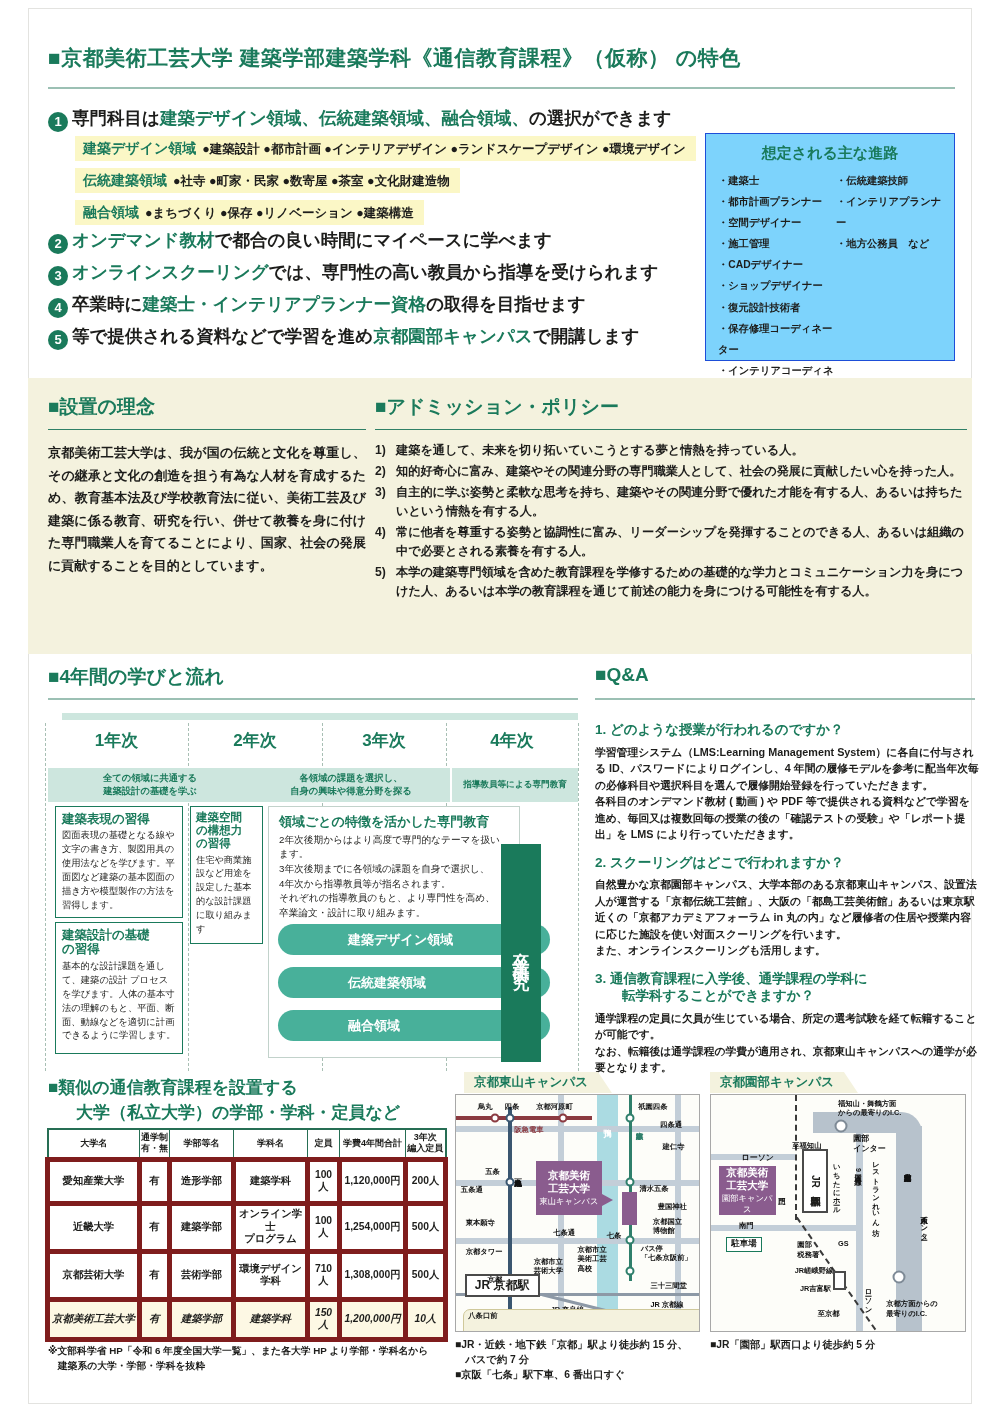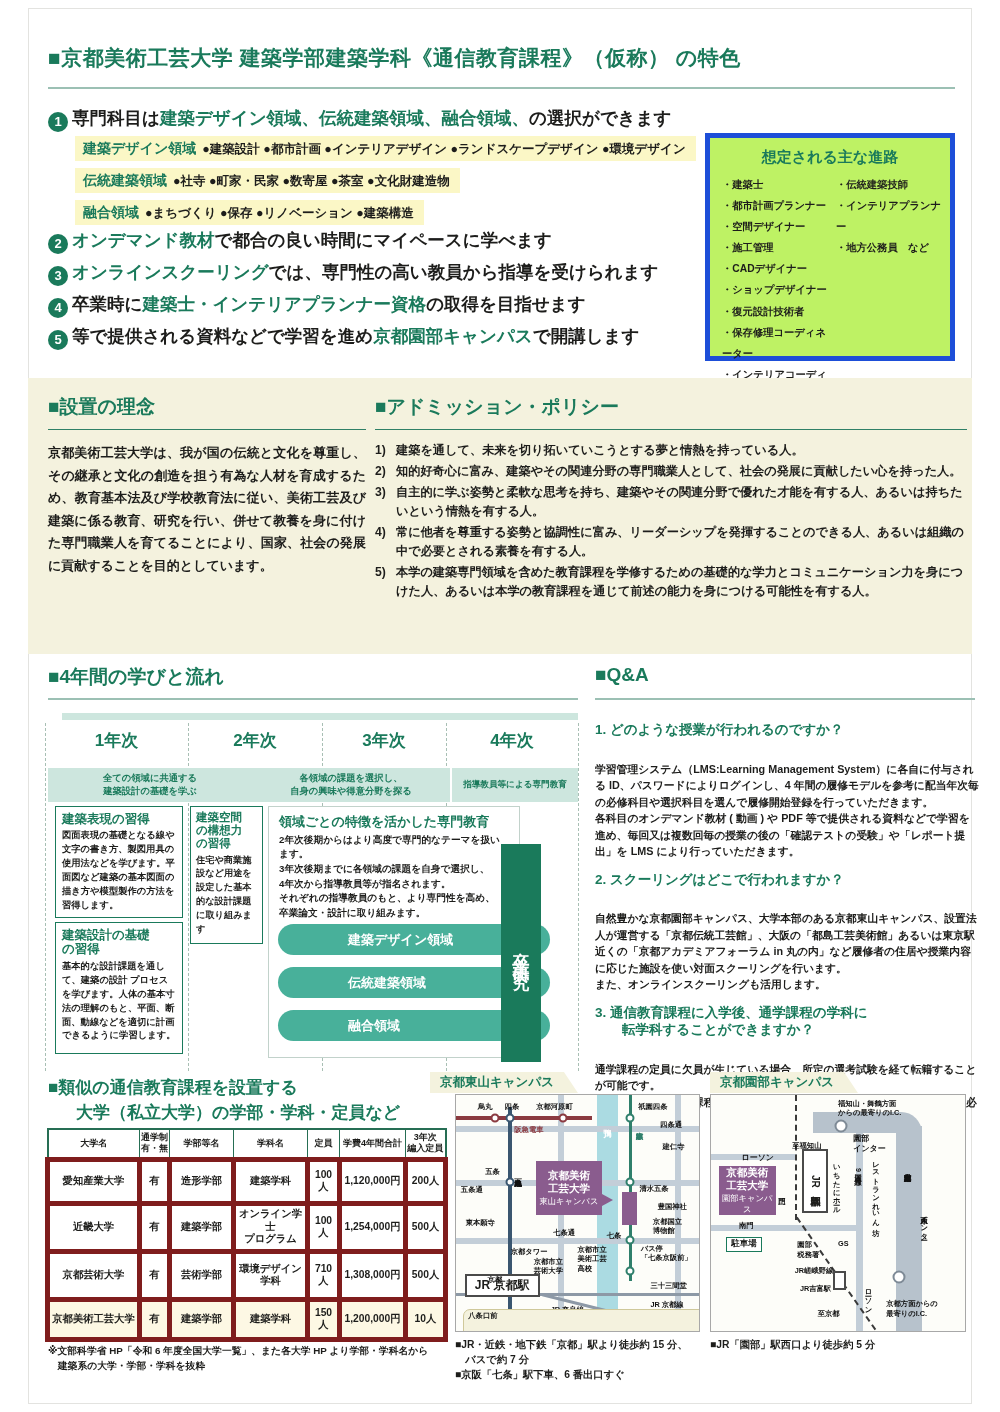--- a/index.html
+++ b/index.html
@@ -14,21 +14,21 @@
 .rule{position:absolute;height:2px;background:#9cc0b4}
 
 #features-lines{position:absolute;left:48px;top:106px;width:665px;height:260px}
 .feature-line{position:absolute;left:0;font-size:17.5px;font-weight:bold;white-space:nowrap}
 .fnum{display:inline-block;width:20px;height:20px;border-radius:50%;background:var(--green);color:#fff;text-align:center;line-height:20px;font-size:13px;margin-right:4px;vertical-align:-2px}
 .fem{color:var(--green)}
 .domain-line{position:absolute;left:27px;background:var(--yellow);padding:3px 10px 3px 8px;white-space:nowrap}
 .dlabel{color:var(--green);font-weight:bold;font-size:14px;margin-right:6px}
 .ditems{font-weight:bold;font-size:12.5px}
 
-.careers{position:absolute;left:705px;top:133px;width:250px;height:228px;background:#bef264;border:5px solid #1d4ed8}
+.careers{position:absolute;left:705px;top:133px;width:250px;height:228px;background:#7dd3fc;border:1px solid #1d4ed8}
 .careers-title{text-align:center;color:var(--green);font-weight:bold;font-size:15px;margin-top:10px}
 .careers-cols{display:flex;padding:7px 8px 0 12px}
 .careers ul{list-style:none;margin:0;padding:0;font-size:10.3px;font-weight:600;line-height:2.05}
 .careers ul.left{width:124px}
 
 .cream-band{position:absolute;left:28px;top:378px;width:944px;height:276px;background:var(--cream)}
 .sec-title{font-size:19px;font-weight:bold;color:var(--green)}
 .thin-rule{height:1px;background:#2f8066;margin-top:9px}
 .phil{position:absolute;left:20px;top:16px;width:318px}
 .phil-body{margin-top:12px;font-size:13px;line-height:1.74;font-weight:600;text-align:justify}
@@ -39,30 +39,30 @@
 
 .flow-head{position:absolute;left:48px;top:664px;font-size:19px;font-weight:bold;color:var(--green)}
 .qa-head{position:absolute;left:595px;top:664px;font-size:19px;font-weight:bold;color:var(--green)}
 .flow{position:absolute;left:40px;top:713px;width:540px;height:362px}
 .topstrip{position:absolute;left:22px;right:2px;top:0;height:7px;background:var(--band)}
 .vdash{position:absolute;top:10px;bottom:4px;width:0;border-left:1px dashed #a8bfb4}
 .yearhdr{position:absolute;top:16px;height:26px;font-size:17px;font-weight:bold;color:var(--green);text-align:center}
 .band{position:absolute;top:55px;height:34px;background:var(--band);color:var(--green);font-weight:bold;font-size:9.3px;display:flex;align-items:center;justify-content:center;text-align:center;line-height:1.35;white-space:pre-line}
 .fbox{position:absolute;background:#fff;border:1.5px solid var(--green);padding:5px 6px}
 .fbox .bt{color:var(--green);font-weight:bold;font-size:12.5px;line-height:1.15;white-space:pre-line}
-.fbox .bb{margin-top:3px;font-size:9.3px;line-height:1.5;font-weight:700}
+.fbox .bb{margin-top:3px;font-size:9.3px;line-height:1.5;font-weight:400}
 #box-d{border:1px solid #c2d2cb;padding:8px 10px}
 #box-d .bt{font-size:13px}
 #box-d .bb{font-size:9.7px;white-space:pre-line;line-height:1.5}
 .pill{position:absolute;left:238px;width:272px;height:31px;border-radius:16px;background:var(--teal);color:#fff;font-weight:bold;font-size:13px;line-height:31px;padding-left:70px}
 .gradbar{position:absolute;left:461px;top:131px;width:40px;height:218px;background:var(--green);color:#fff;writing-mode:vertical-rl;display:flex;align-items:center;justify-content:center;font-size:17px;font-weight:bold;letter-spacing:7px}
 
 .qa{position:absolute;left:595px;top:710px;width:385px}
 .qa-q{color:var(--green);font-weight:bold;font-size:13.5px;white-space:pre-line;line-height:1.3;margin-top:11px}
-.qa-a{font-size:10.8px;line-height:1.53;font-weight:600;white-space:pre-line;margin-top:22px}
+.qa-a{font-size:10.8px;line-height:1.53;font-weight:600;white-space:pre-line;margin-top:5px}
 
 .uni-t1{position:absolute;left:48px;top:1076px;font-size:17px;font-weight:bold;color:var(--green)}
 .uni-t2{position:absolute;left:76px;top:1101px;font-size:17px;font-weight:bold;color:var(--green)}
 #uni{position:absolute;left:45px;top:1128px;border-collapse:collapse;background:#fff;border:2px solid #266e54}
 #uni th{border:1px solid #266e54;font-size:9px;font-weight:bold;padding:2px 1px;line-height:1.2;white-space:pre-line}
 #uni td{border:5px solid #7f1d1d;font-size:10.3px;font-weight:600;text-align:center;white-space:pre-line;line-height:1.2;padding:2px 1px}
 #uni tr.hl td{background:var(--hlrow)}
 .uni-note{position:absolute;left:48px;top:1344px;font-size:9.8px;font-weight:600;white-space:pre-line;line-height:1.5}
 
 .map-tab{position:absolute;top:1072px;height:21px;background:var(--cream);color:var(--green);font-weight:bold;font-size:12.5px;line-height:21px;padding:0 24px 0 10px;clip-path:polygon(0 0,calc(100% - 14px) 0,100% 100%,0 100%)}
@@ -287,35 +287,35 @@
         <tr style="height: 48px;">
           <td>京都芸術大学</td>
           <td>有</td>
           <td>芸術学部</td>
           <td>環境デザイン
 学科</td>
           <td>710人</td>
           <td>1,308,000円</td>
           <td>500人</td>
         </tr>
-        <tr class="hl" style="height: 40px;">
+        <tr class="hl" style="height: 40px; font-style: italic;">
           <td>京都美術工芸大学</td>
           <td>有</td>
           <td>建築学部</td>
           <td>建築学科</td>
           <td>150人</td>
           <td>1,200,000円</td>
           <td>10人</td>
         </tr>
       </tbody>
   </table>
   <div class="uni-note">※文部科学省 HP「令和 6 年度全国大学一覧」、また各大学 HP より学部・学科名から
 　建築系の大学・学部・学科を抜粋</div>
 
-  <div class="map-tab" style="left:430px">京都東山キャンパス</div>
+  <div class="map-tab" style="left:464px">京都東山キャンパス</div>
   <div class="map-card" style="left:455px;width:245px">
     <div class="m-river" style="left:58%;width:8.5%"></div>
     <div class="riverlbl" style="left:59.5%;top:12%">鴨川</div>
     <div class="m-road h" style="top:13%"></div>
     <div class="m-road h" style="top:36%"></div>
     <div class="m-road h" style="top:60.5%"></div>
     <div class="m-road v" style="left:42%"></div>
     <div class="m-road v" style="left:90%"></div>
     <div class="m-jr" style="top:84%"></div>
     <div class="m-jr" style="top:89%;left:35%;width:40%;transform:rotate(14deg)"></div>
@@ -351,21 +351,21 @@
         <div class="map-lbl" style="left: 2%; top: 38%;">五条通</div>
         <div class="map-lbl v" style="left: 23.5%; top: 33%;">地下鉄烏丸線</div>
         <div class="map-lbl v c-green" style="left: 73.5%; top: 13%;">京阪本線</div>
         <div class="map-lbl" style="left: 75.5%; top: 37.5%;">清水五条</div>
         <div class="map-lbl" style="left: 83%; top: 45.5%;">豊国神社</div>
         <div class="map-lbl pre" style="left: 81%; top: 51.5%;">京都国立
 博物館</div>
         <div class="map-lbl" style="left: 4%; top: 52%;">東本願寺</div>
         <div class="map-lbl" style="left: 40%; top: 56.5%;">七条通</div>
         <div class="map-lbl" style="left: 62%; top: 57.5%;">七条</div>
-        <div class="map-lbl" style="left: 4%; top: 64.5%; margin-left: 45px;">京都タワー</div>
+        <div class="map-lbl" style="left: 4%; top: 64.5%;">京都タワー</div>
         <div class="map-lbl pre" style="left: 32%; top: 68.5%;">京都市立
 芸術大学</div>
         <div class="map-lbl pre" style="left: 50%; top: 63.5%;">京都市立
 美術工芸
 高校</div>
         <div class="map-lbl pre" style="left: 76%; top: 63%;">バス停
 「七条京阪前」</div>
         <div class="map-lbl" style="left: 13%; top: 76.5%; font-family: Liberation Mono, monospace;">京都</div>
         <div class="map-lbl" style="left: 80%; top: 79%;">三十三間堂</div>
         <div class="map-lbl" style="left: 80%; top: 87%;">JR 京都線</div>

